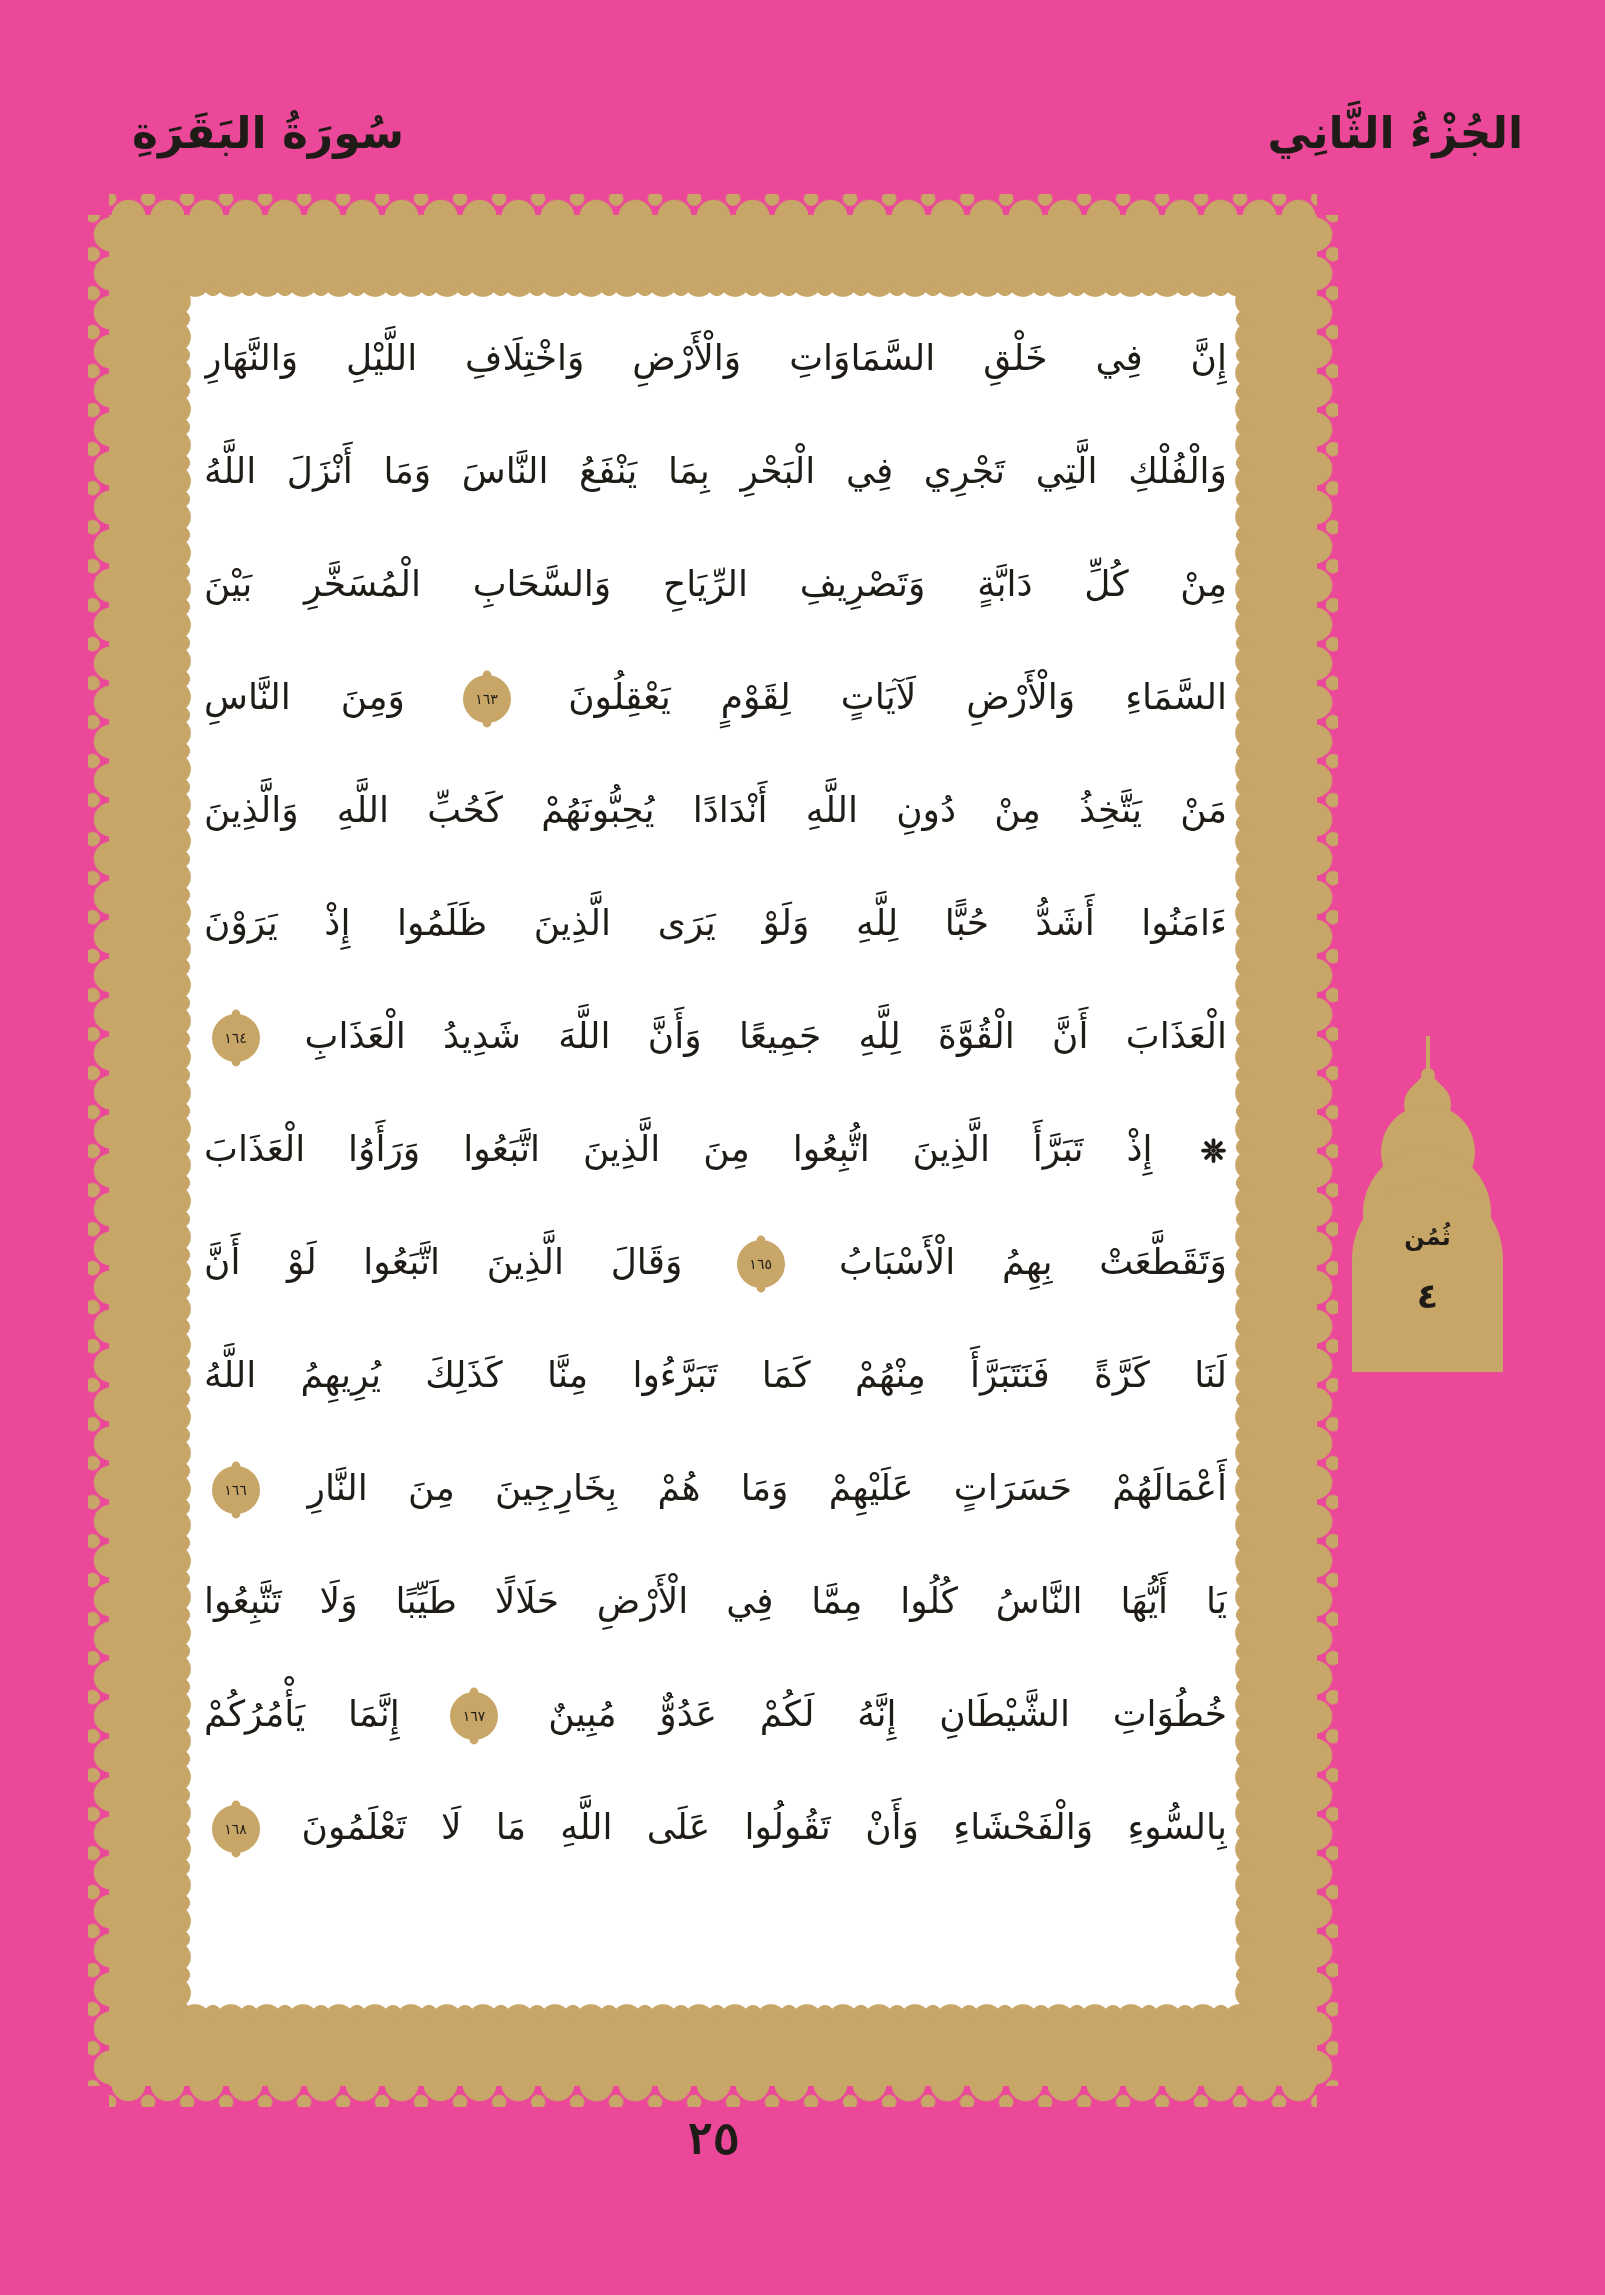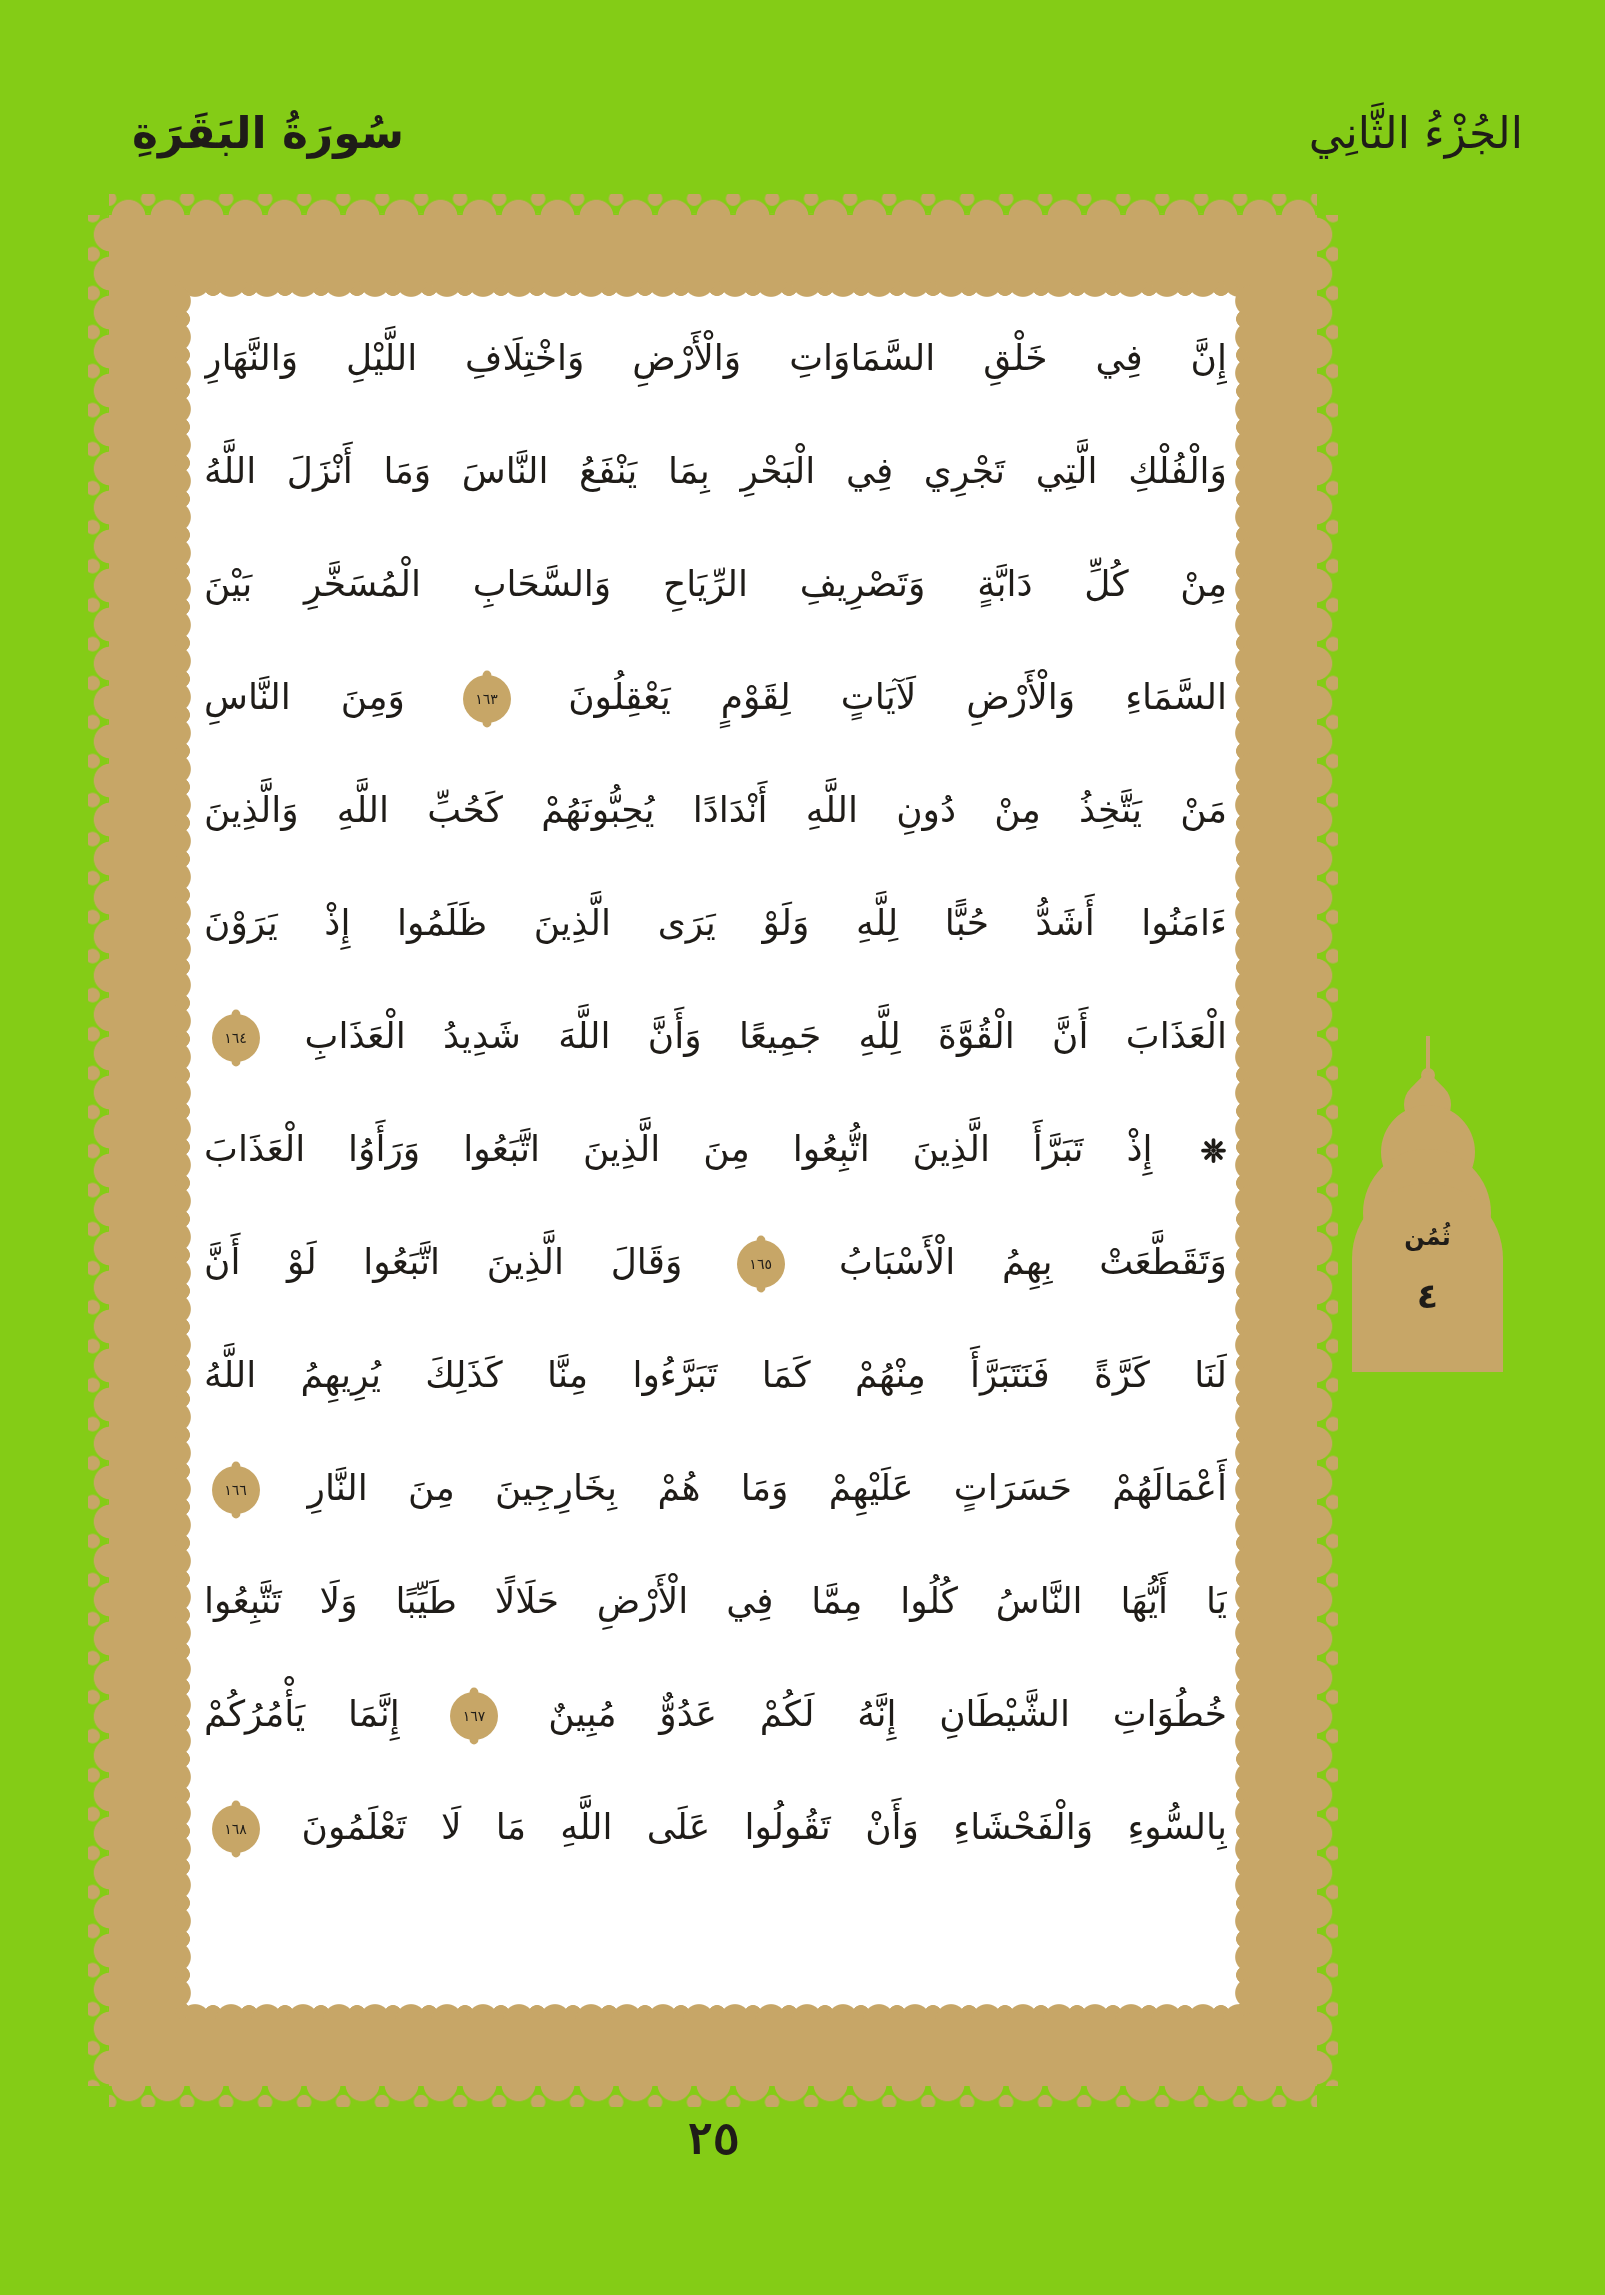--- a/index.html
+++ b/index.html
@@ -3,33 +3,33 @@
 <meta charset="utf-8">
 <style>
   :root{
     --gold:#C7A667;
     --ink:#1F1C18;
   }
   html,body{margin:0;padding:0;background:#ffffff;}
   .page{
     position:relative;
     width:1605px;height:2295px;
-    background:#84cc16;
+    background:#ec4899;
     font-family:"DejaVu Sans",sans-serif;
     color:var(--ink);
     overflow:hidden;
   }
   
   .surah-title{
     position:absolute;left:132px;top:107px;
     font-size:44px;font-weight:bold;direction:rtl;
   }
   .juz-title{
     position:absolute;right:82px;top:107px;
-    font-size:44px;font-weight:normal;direction:rtl;
+    font-size:44px;font-weight:bold;direction:rtl;
   }
   
   .frame{
     position:absolute;left:109px;top:215px;width:1208px;height:1871px;
     background:var(--gold);
   }
   .frame-inner{
     position:absolute;left:68px;top:68px;right:68px;bottom:68px;
     background:#ffffff;
   }

